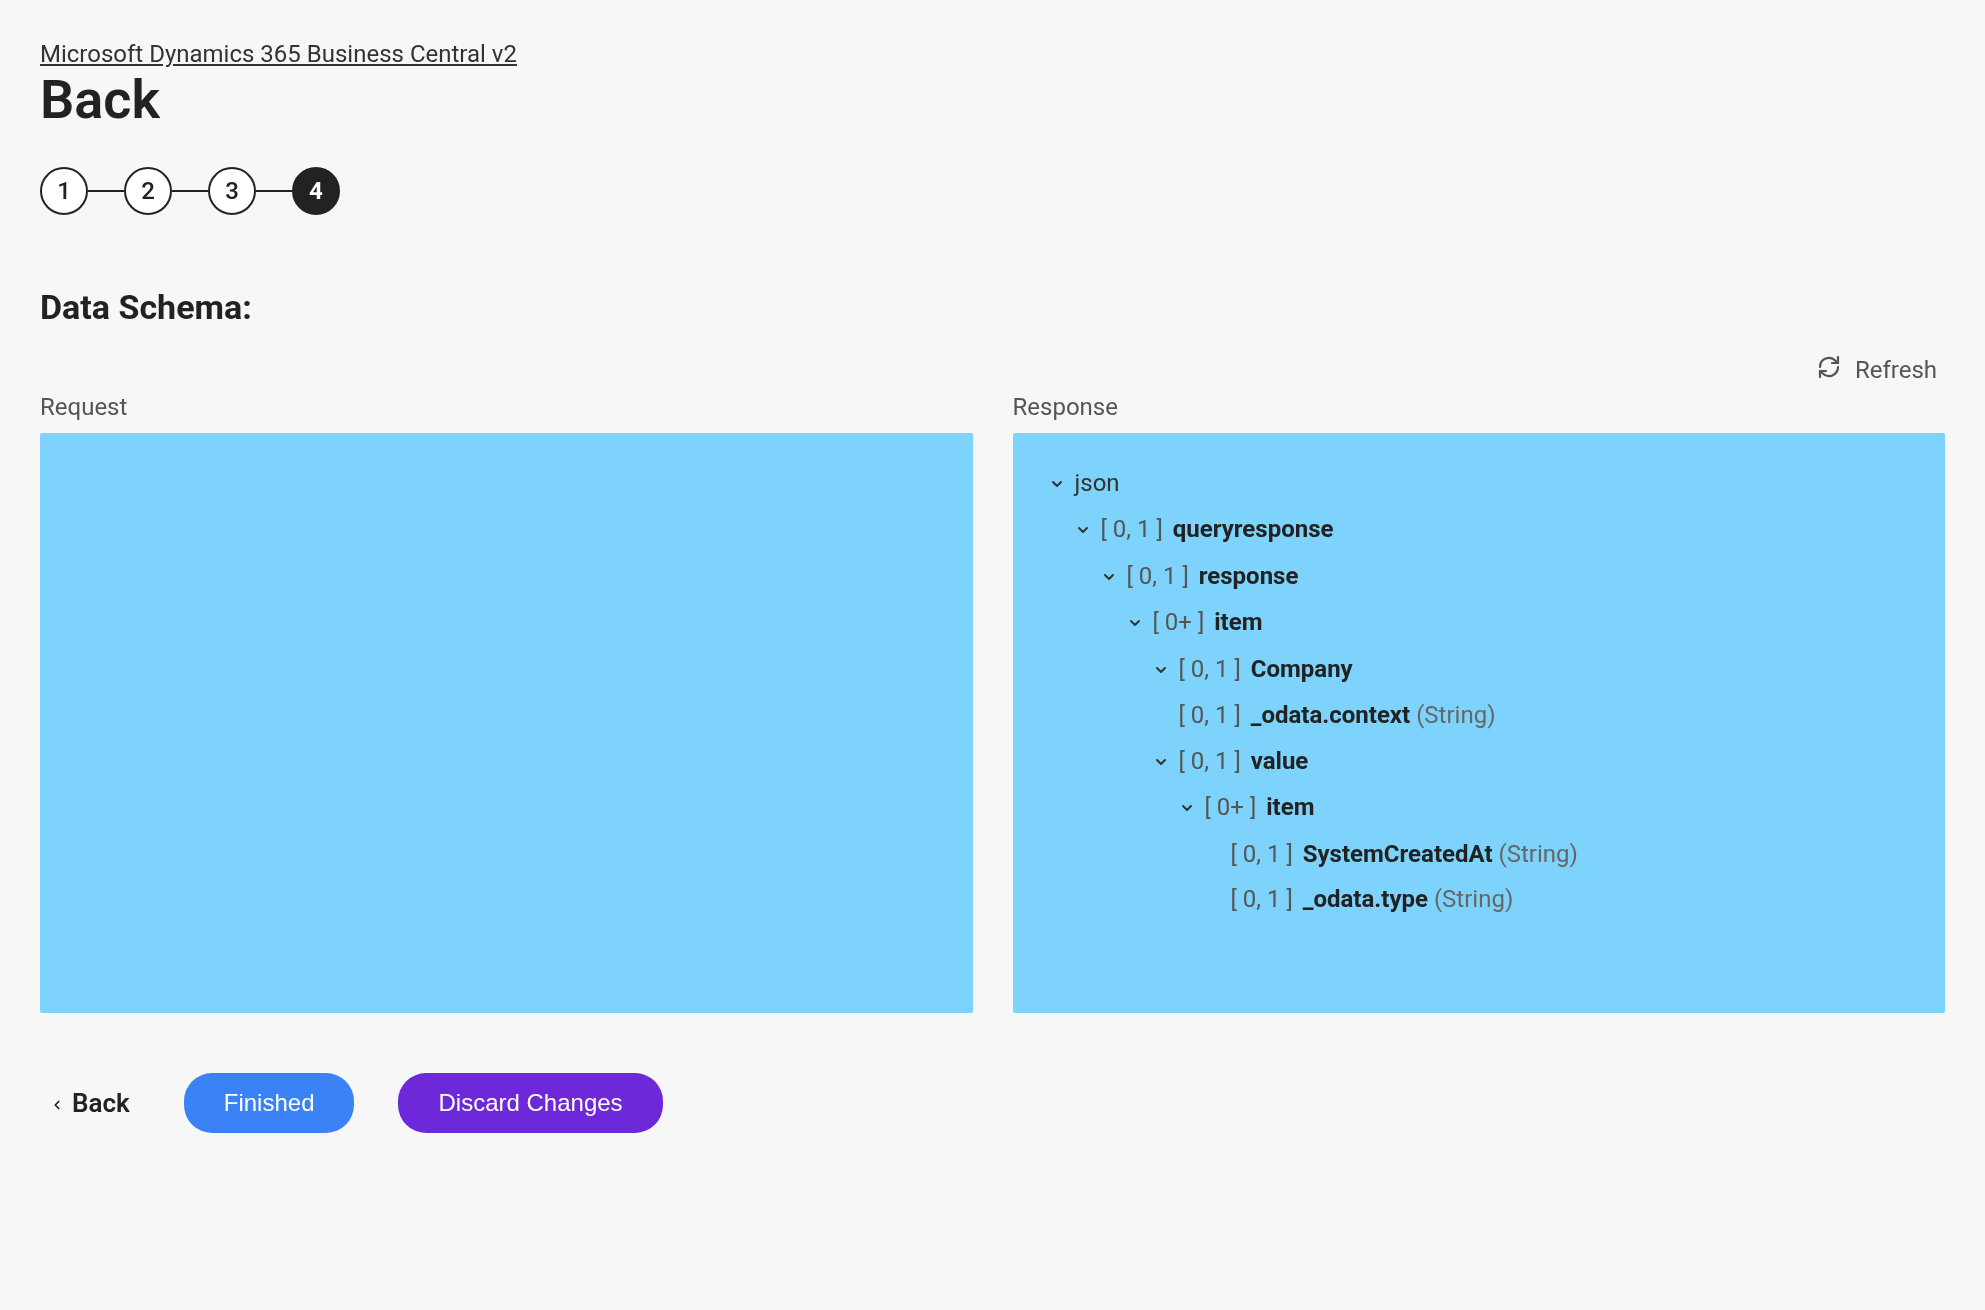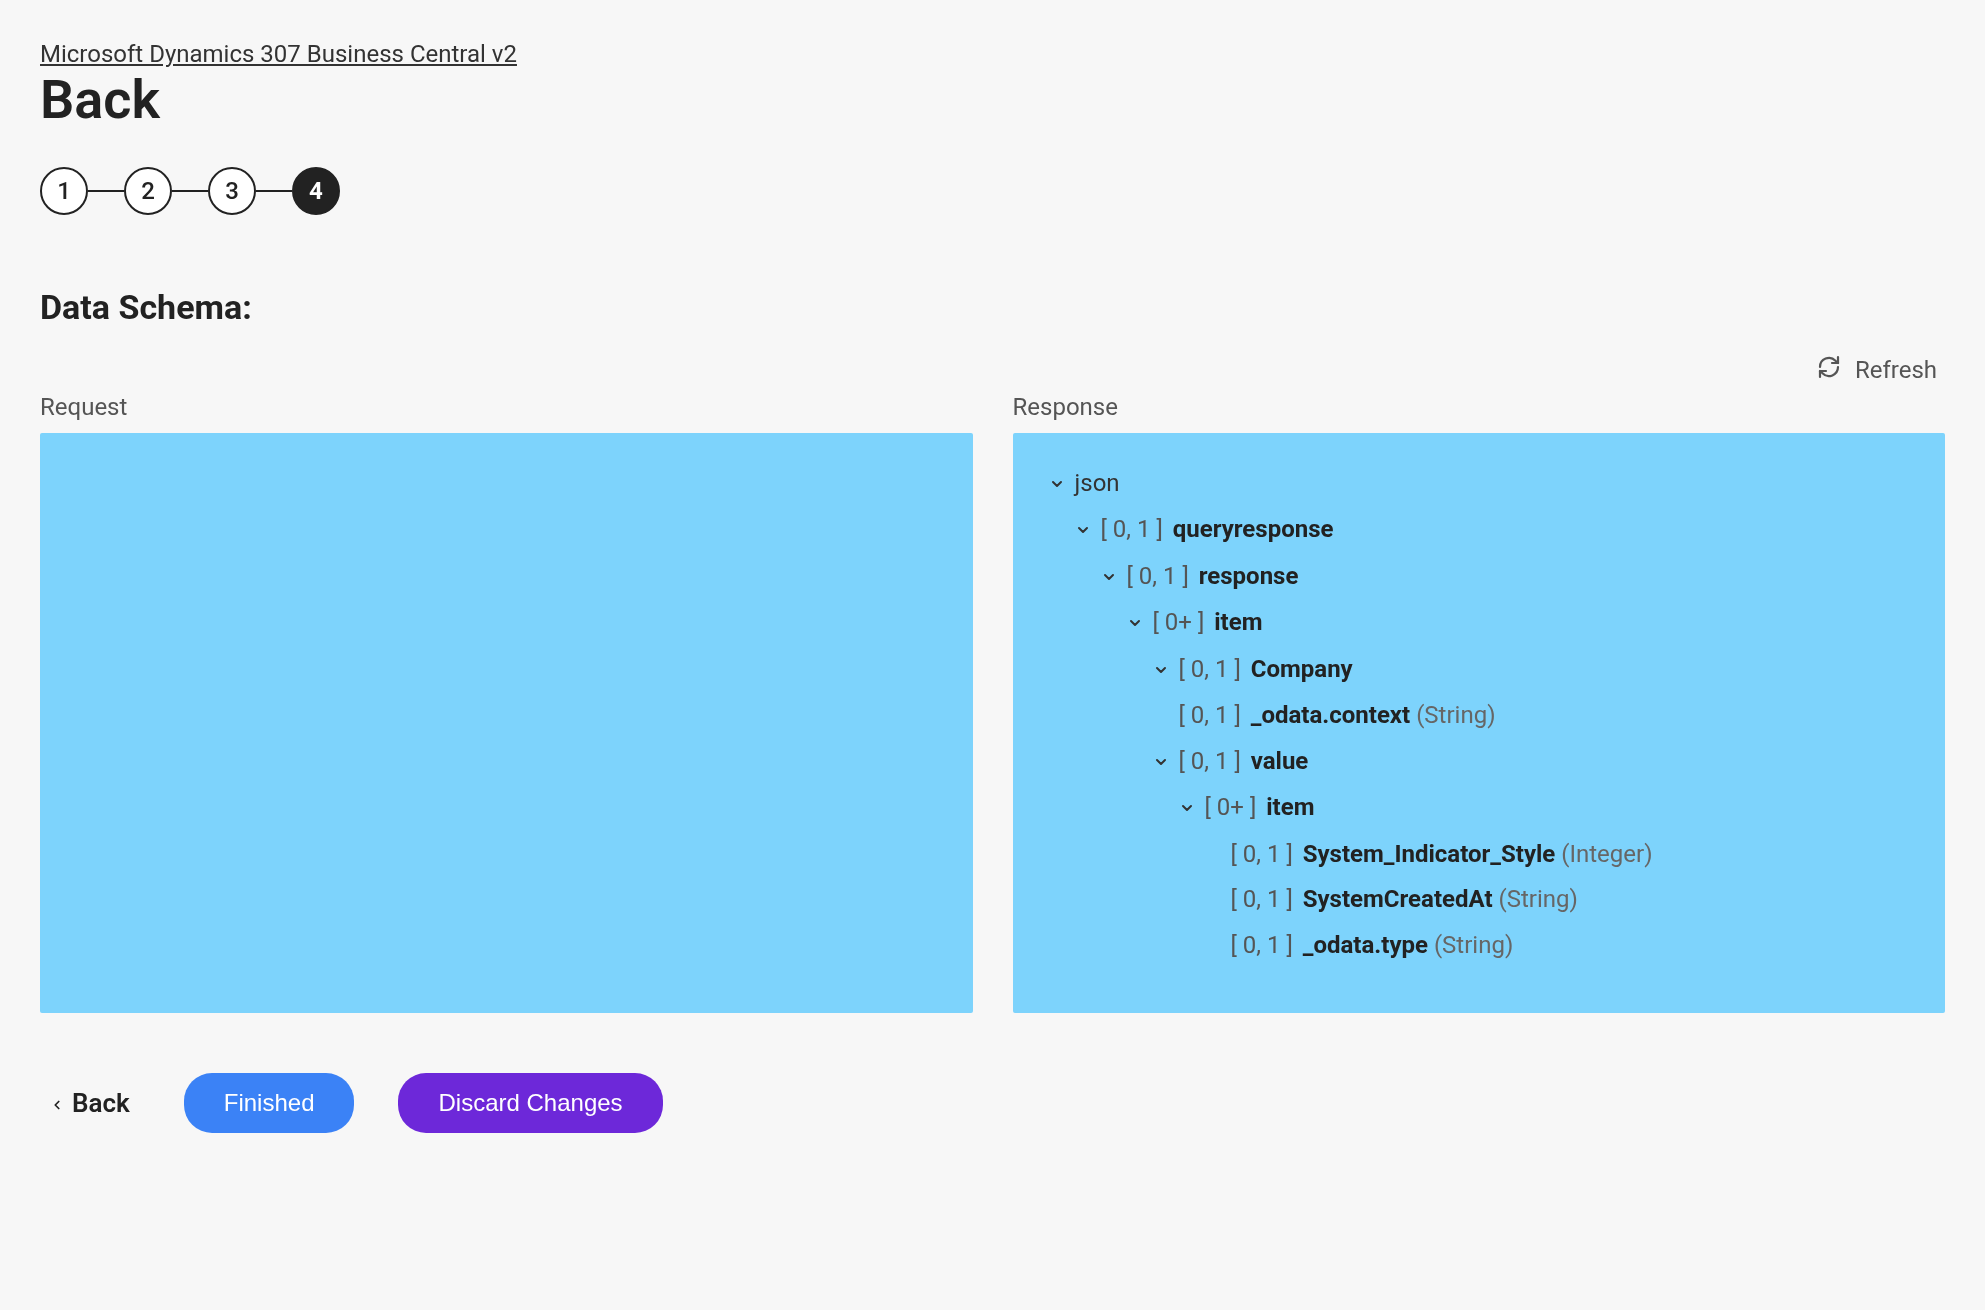--- a/index.html
+++ b/index.html
@@ -133,21 +133,21 @@
     color: #fff;
   }
   .btn-primary { background: #3b82f6; }
   .btn-secondary { background: #6d28d9; }
 </style>
 </head>
 <body>
 
 
 
-<a class="breadcrumb">Microsoft Dynamics 307 Business Central v2</a>
+<a class="breadcrumb">Microsoft Dynamics 365 Business Central v2</a>
 
 <h1 class="page-title">Back</h1>
 
 <div class="stepper" id="stepper">
     <div class="step">1</div>
     <div class="step-conn"></div>
     <div class="step">2</div>
     <div class="step-conn"></div>
     <div class="step">3</div>
     <div class="step-conn"></div>
@@ -193,21 +193,20 @@
         <div class="tree-node" style="padding-left: 104px;"><span class="tree-chevron"><svg viewBox="0 0 24 24" fill="none" stroke="#333" stroke-width="3" stroke-linecap="round" stroke-linejoin="round">
               <polyline points="6 9 12 15 18 9"></polyline>
             </svg></span><span class="tree-card">[ 0, 1 ] </span><span class="tree-name">Company</span></div>
         <div class="tree-node" style="padding-left: 104px;"><span class="tree-chevron"></span><span class="tree-card">[ 0, 1 ] </span><span class="tree-name">_odata.context</span><span class="tree-type"> (String)</span></div>
         <div class="tree-node" style="padding-left: 104px;"><span class="tree-chevron"><svg viewBox="0 0 24 24" fill="none" stroke="#333" stroke-width="3" stroke-linecap="round" stroke-linejoin="round">
               <polyline points="6 9 12 15 18 9"></polyline>
             </svg></span><span class="tree-card">[ 0, 1 ] </span><span class="tree-name">value</span></div>
         <div class="tree-node" style="padding-left: 130px;"><span class="tree-chevron"><svg viewBox="0 0 24 24" fill="none" stroke="#333" stroke-width="3" stroke-linecap="round" stroke-linejoin="round">
               <polyline points="6 9 12 15 18 9"></polyline>
             </svg></span><span class="tree-card">[ 0+ ] </span><span class="tree-name">item</span></div>
-        <div class="tree-node" style="padding-left: 156px;"><span class="tree-chevron"></span><span class="tree-card">[ 0, 1 ] </span><span class="tree-name">System_Indicator_Style</span><span class="tree-type"> (Integer)</span></div>
         <div class="tree-node" style="padding-left: 156px;"><span class="tree-chevron"></span><span class="tree-card">[ 0, 1 ] </span><span class="tree-name">SystemCreatedAt</span><span class="tree-type"> (String)</span></div>
         <div class="tree-node" style="padding-left: 156px;"><span class="tree-chevron"></span><span class="tree-card">[ 0, 1 ] </span><span class="tree-name">_odata.type</span><span class="tree-type"> (String)</span></div>
       </div>
   </div>
 </div>
 
 <div class="footer">
   <div class="back-btn">
     <span>
       <svg viewBox="0 0 24 24" fill="none" stroke="#222" stroke-width="3" stroke-linecap="round" stroke-linejoin="round">

